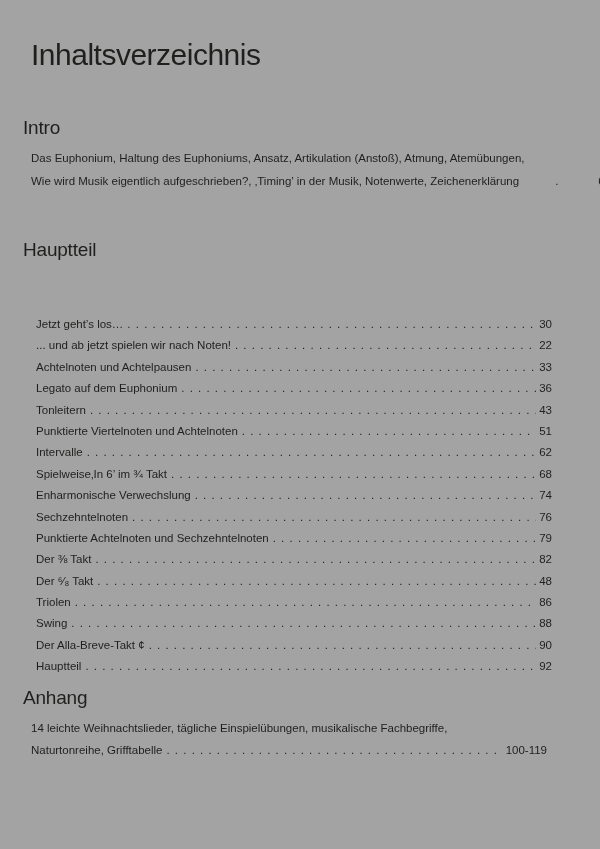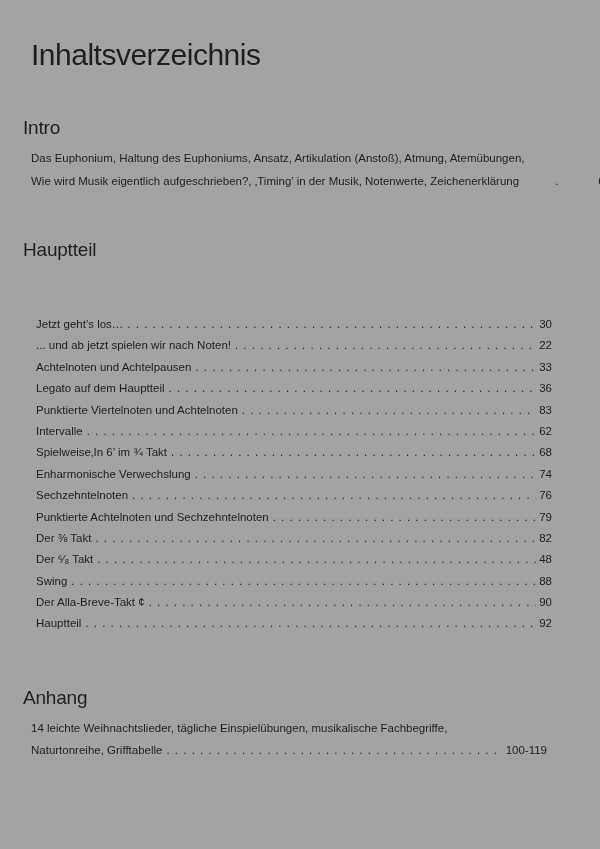--- a/index.html
+++ b/index.html
@@ -85,28 +85,33 @@
       <span class="toc-label">... und ab jetzt spielen wir nach Noten!</span>
       <span class="dots"></span>
       <span class="pg">22</span>
     </div>
     <div class="toc-row">
       <span class="toc-label">Achtelnoten und Achtelpausen</span>
       <span class="dots"></span>
       <span class="pg">33</span>
     </div>
     <div class="toc-row">
-      <span class="toc-label">Legato auf dem Hauptteil</span>
+      <span class="toc-label">Legato auf dem Euphonium</span>
       <span class="dots"></span>
       <span class="pg">36</span>
     </div>
     <div class="toc-row">
+      <span class="toc-label">Tonleitern</span>
+      <span class="dots"></span>
+      <span class="pg">43</span>
+    </div>
+    <div class="toc-row">
       <span class="toc-label">Punktierte Viertelnoten und Achtelnoten</span>
       <span class="dots"></span>
-      <span class="pg">83</span>
+      <span class="pg">51</span>
     </div>
     <div class="toc-row">
       <span class="toc-label">Intervalle</span>
       <span class="dots"></span>
       <span class="pg">62</span>
     </div>
     <div class="toc-row">
       <span class="toc-label">Spielweise‚In 6’ im ¾ Takt</span>
       <span class="dots"></span>
       <span class="pg">68</span>
@@ -130,20 +135,25 @@
       <span class="toc-label">Der ⅜ Takt</span>
       <span class="dots"></span>
       <span class="pg">82</span>
     </div>
     <div class="toc-row">
       <span class="toc-label">Der ⁶⁄₈ Takt</span>
       <span class="dots"></span>
       <span class="pg">48</span>
     </div>
     <div class="toc-row">
+      <span class="toc-label">Triolen</span>
+      <span class="dots"></span>
+      <span class="pg">86</span>
+    </div>
+    <div class="toc-row">
       <span class="toc-label">Swing</span>
       <span class="dots"></span>
       <span class="pg">88</span>
     </div>
     <div class="toc-row">
       <span class="toc-label">Der Alla-Breve-Takt  ¢</span>
       <span class="dots"></span>
       <span class="pg">90</span>
     </div>
     <div class="toc-row">

